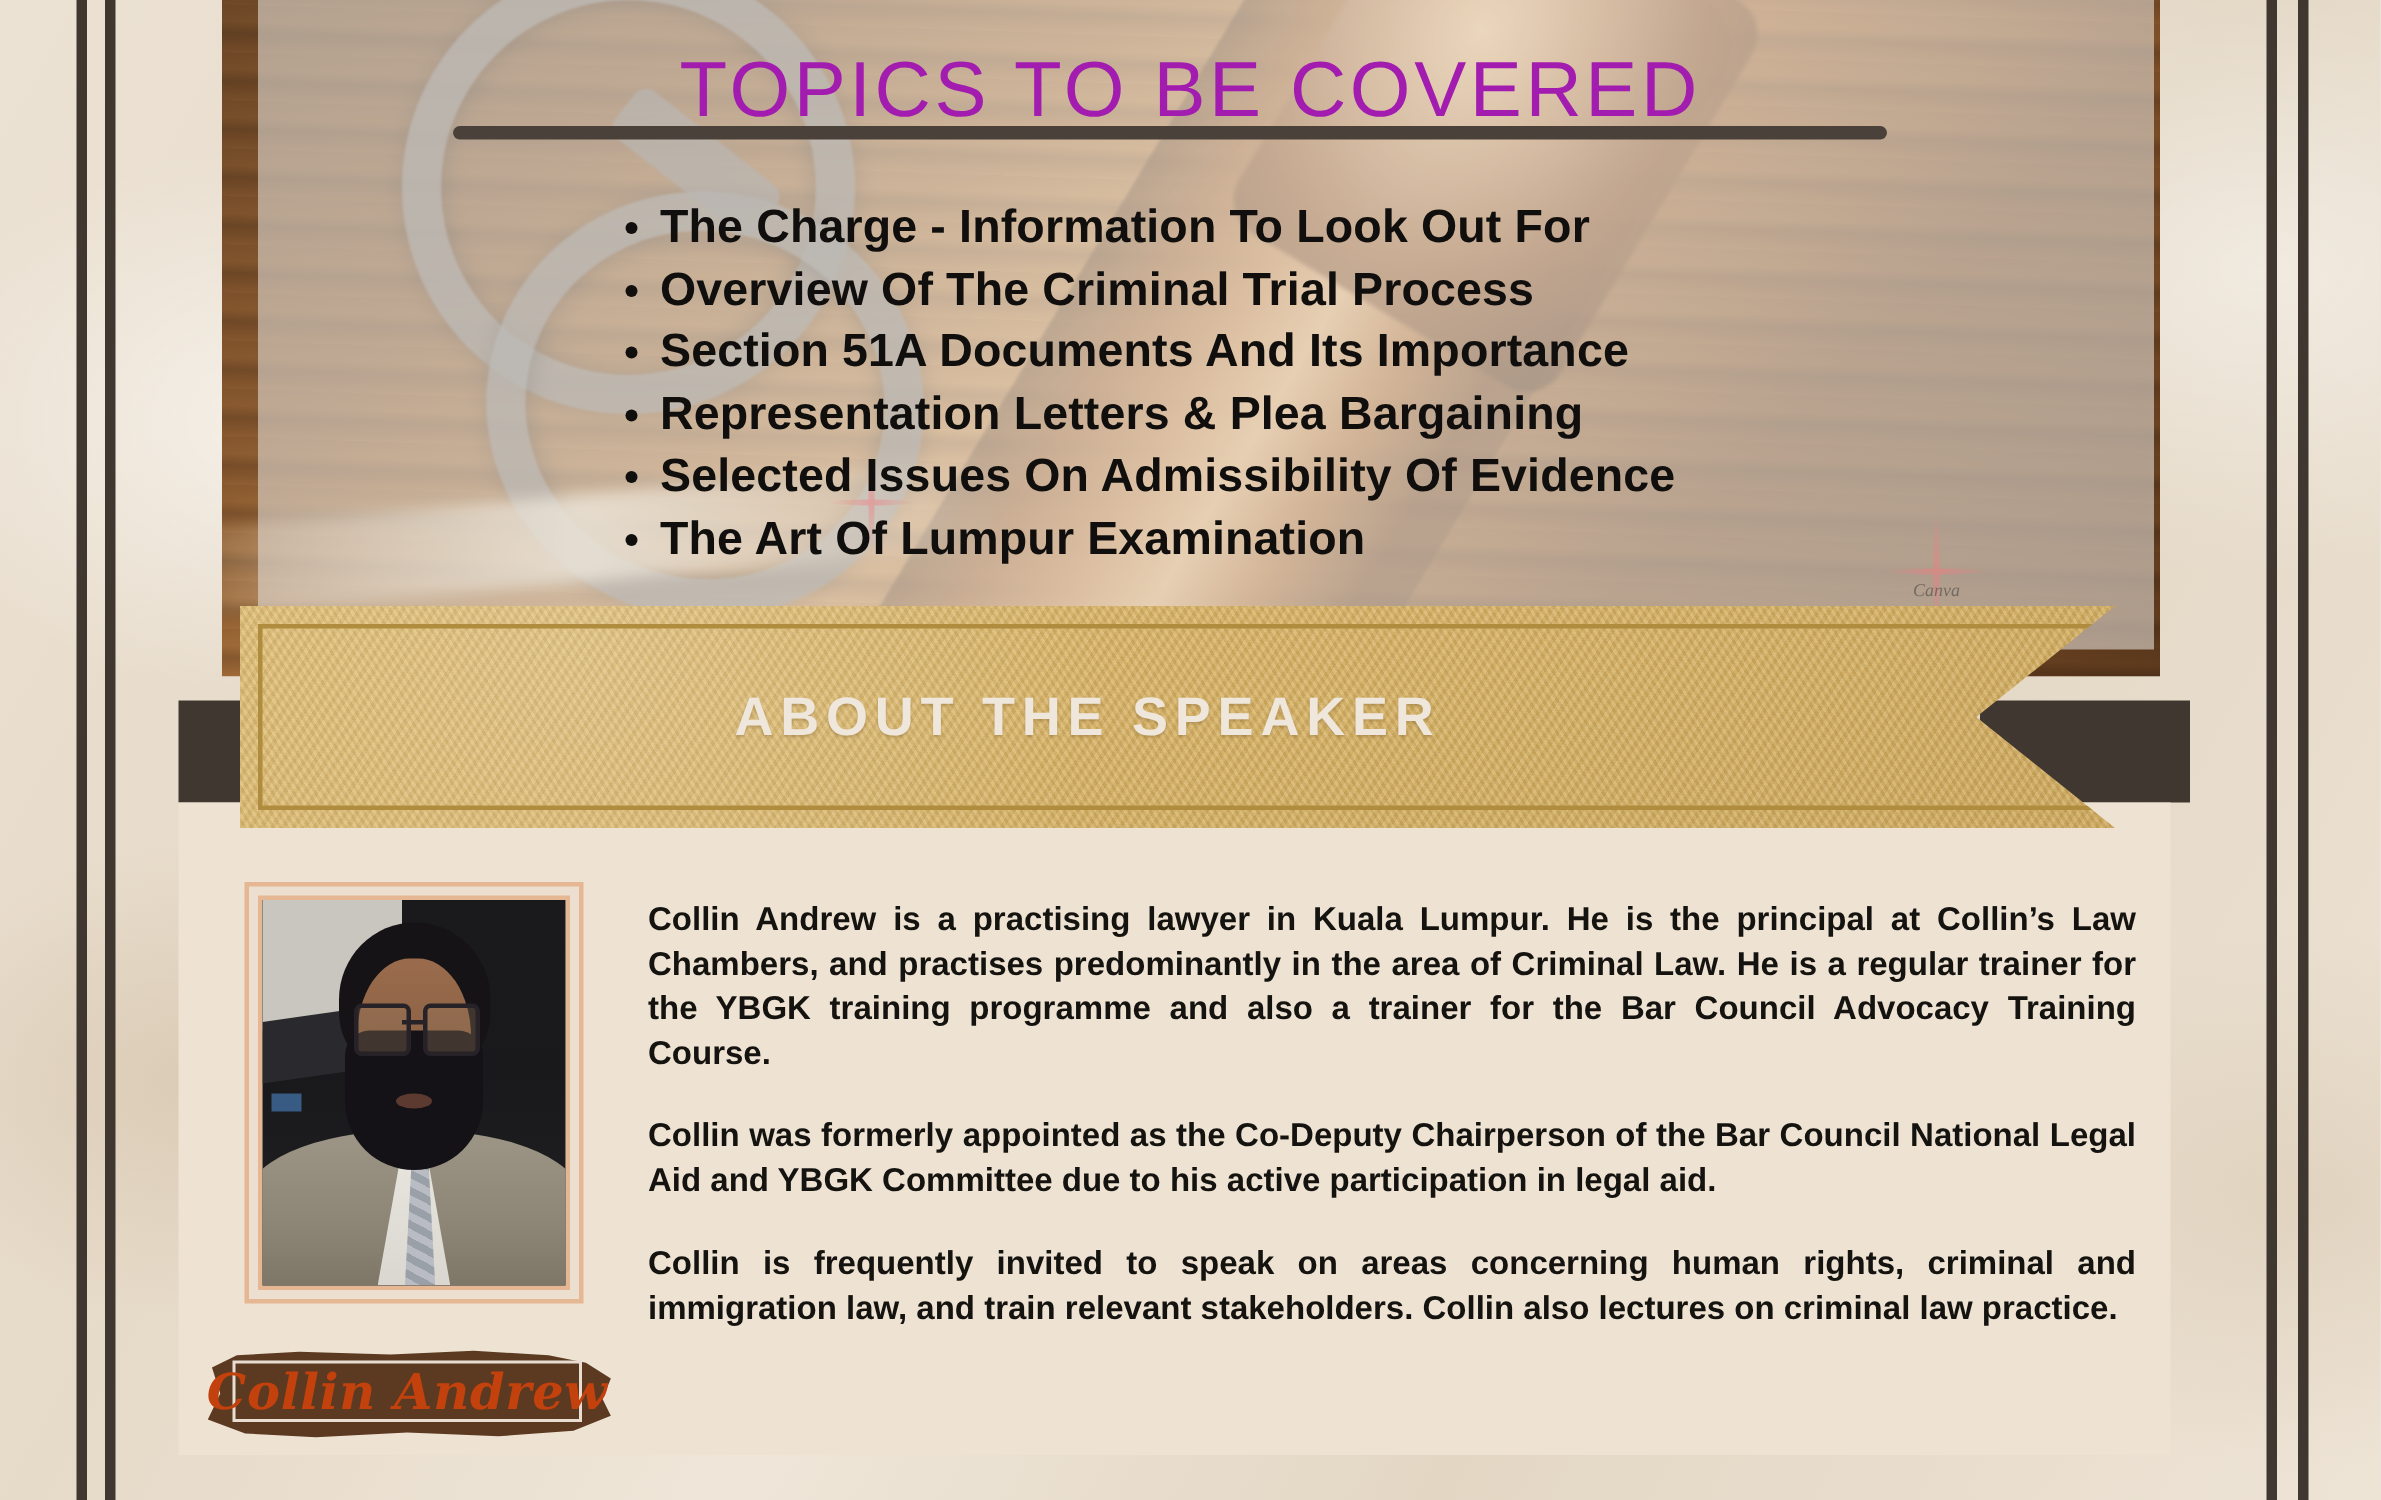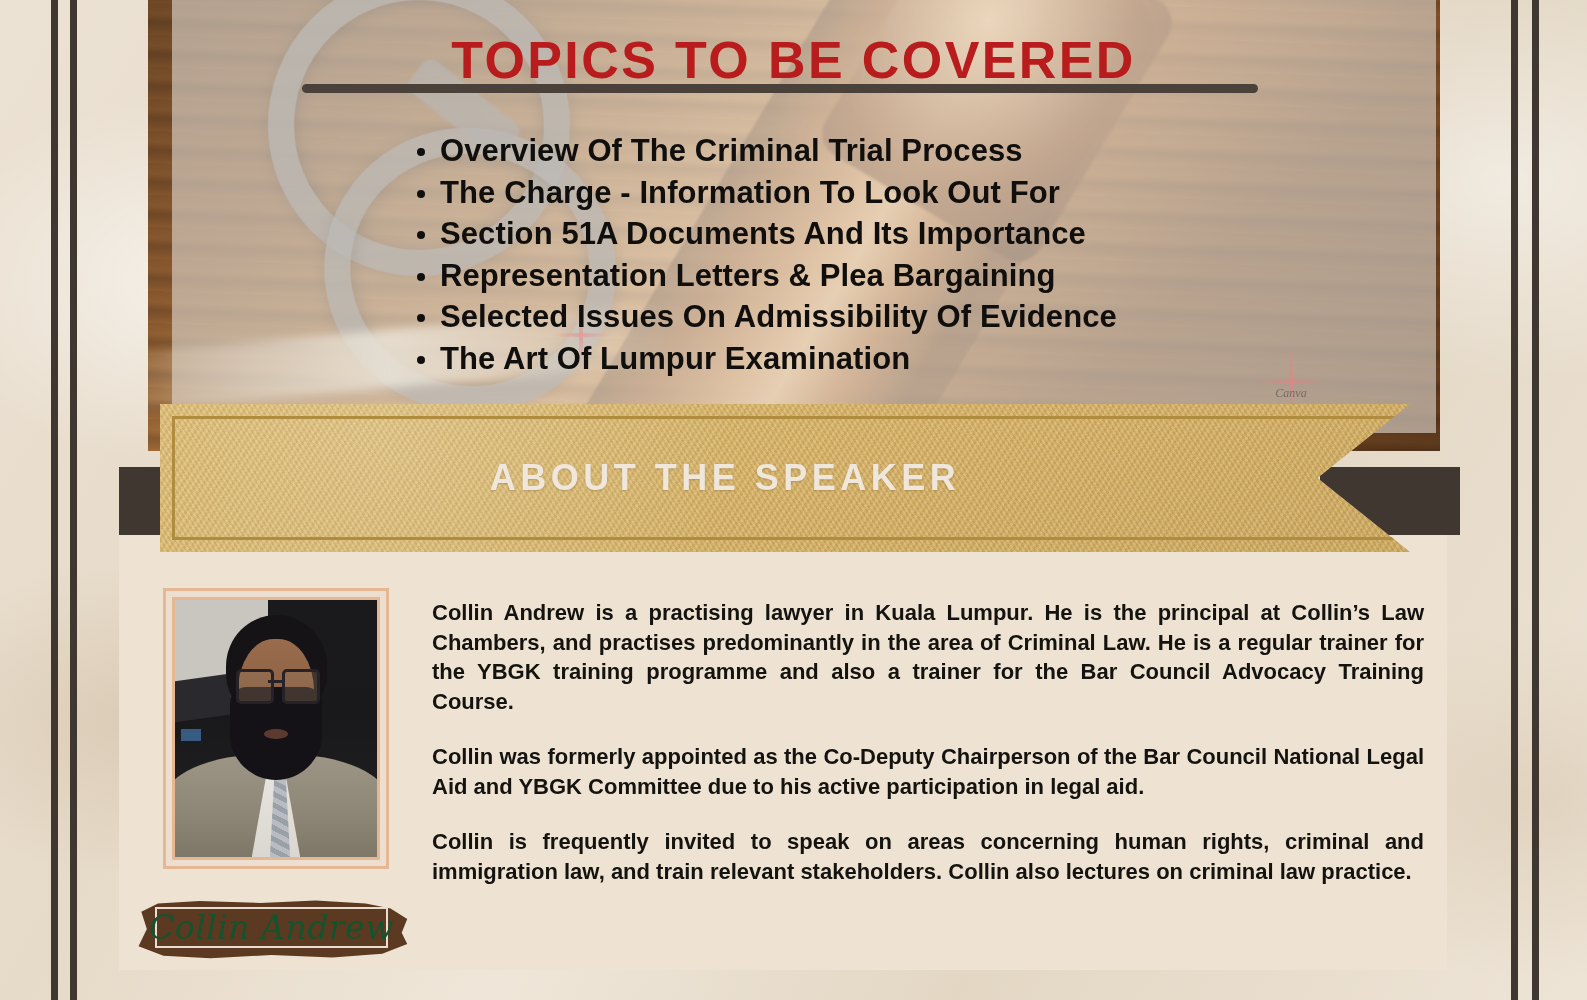--- a/index.html
+++ b/index.html
@@ -94,22 +94,22 @@
   }
   
   #heroVeil{
     position:absolute;left:24px;top:0;width:1264px;height:433px;
     background:rgba(222,216,208,.62);
   }
 
   
   #heroTitle{
     position:absolute;left:0;right:0;top:30px;text-align:center;
-    font-size:52px;font-weight:700;letter-spacing:2.4px;
-    color:#b91c1c;font-family:"Liberation Sans", sans-serif;
+    font-size:52px;font-weight:400;letter-spacing:2.4px;
+    color:#a21caf;font-family:"Liberation Sans", sans-serif;
   }
   #titleRule{
     position:absolute;left:302px;top:84px;width:956px;height:9px;
     background:#4a423a;border-radius:5px;
   }
   #topicList{
     position:absolute;left:404px;top:130px;margin:0;padding:0;list-style:none;
     color:#100f0d;
   }
   #topicList li{
@@ -245,22 +245,22 @@
       3% 22%, 9% 9%, 24% 5%, 46% 8%, 66% 4%, 84% 9%, 93% 17%, 99% 34%,
       97% 56%, 99% 74%, 90% 90%, 72% 96%, 50% 92%, 28% 97%, 11% 93%, 2% 78%, 5% 50%);
     box-shadow:0 2px 4px rgba(0,0,0,.18);
   }
   #badgeBorder{
     position:absolute;left:22px;top:9px;right:22px;bottom:12px;
     border:2px solid #e9ddd2;
   }
   #badgeText{
     position:absolute;inset:0;display:flex;align-items:center;justify-content:center;
-    color:#14532d;font-size:33px;line-height:1;
-    font-family:"DejaVu Serif", serif;font-style:italic;font-weight:400;
+    color:#c2410c;font-size:33px;line-height:1;
+    font-family:"DejaVu Serif", serif;font-style:italic;font-weight:700;
     letter-spacing:.5px;padding-bottom:4px;box-sizing:border-box;
   }
 
   
   #bio{
     position:absolute;left:432px;top:598px;width:992px;
     color:#14130f;
   }
   #bio p{
     margin:0 0 26px 0;
@@ -298,22 +298,22 @@
     <div class="spark"></div>
     <div class="spark h"></div>
     <div class="wmtxt">Canva</div>
   </div>
 </div>
 
 <div id="heroTitle">TOPICS TO BE COVERED</div>
 <div id="titleRule"></div>
 
 <ul id="topicList">
+  <li>The Charge - Information To Look Out For</li>
   <li>Overview Of The Criminal Trial Process</li>
-  <li>The Charge - Information To Look Out For</li>
   <li>Section 51A Documents And Its Importance</li>
   <li>Representation Letters &amp; Plea Bargaining</li>
   <li>Selected Issues On Admissibility Of Evidence</li>
   <li>The Art Of Lumpur Examination</li>
 </ul>
 
 <div class="darkbar left"></div>
 <div class="darkbar right"></div>
 <div id="card"></div>
 

